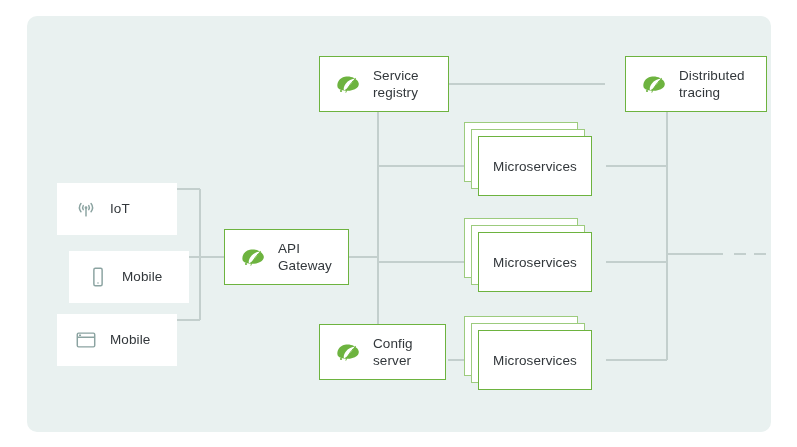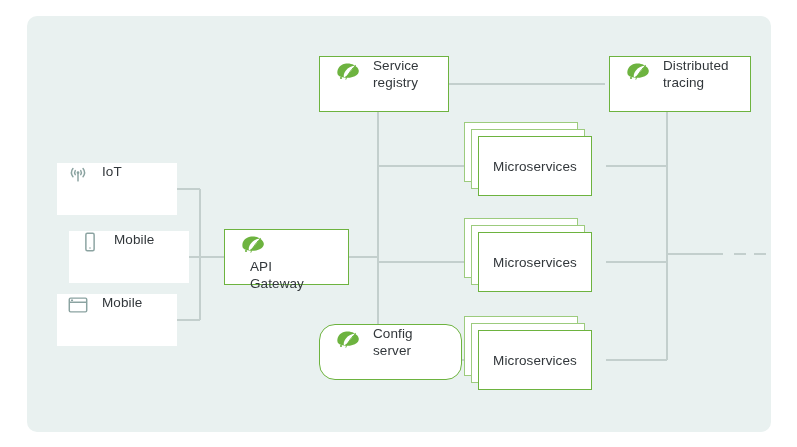--- a/index.html
+++ b/index.html
@@ -39,31 +39,32 @@
     height: 447px;
     pointer-events: none;
   }
 
   
   .node {
     position: absolute;
     box-sizing: border-box;
     background: #ffffff;
     display: flex;
-    align-items: flex-start;
+    align-items: center;
   }
 
   .node.spring {
     border: 1.4px solid #6db33f;
     padding-left: 14px;
   }
 
   .node.client {
     border: none;
-    padding-left: 10px;
+    padding-left: 18px;
+    margin-top: 20px;
   }
 
   .node-label {
     font-size: 13.5px;
     color: #32373b;
     line-height: 1.28;
     white-space: pre-line;
     letter-spacing: 0.1px;
   }
 
@@ -204,49 +205,49 @@
                C7.6 22.9 5.1 21.8 4.2 20.0 Z" fill="#6db33f"></path>
       <path d="M24.6 9.6 C20.4 9.6 16.0 12.0 13.4 15.6 C11.4 18.3 10.6 21.2 11.4 23.4
                C14.4 22.0 17.2 19.2 19.6 15.8 C21.8 12.7 23.6 10.6 24.6 9.6 Z" fill="#ffffff"></path>
       <path d="M24.6 9.6 C21.4 12.4 18.4 16.4 16.2 20.0 C14.8 22.3 13.9 24.2 13.6 25.4" fill="none" stroke="#6db33f" stroke-width="1.1" stroke-linecap="round"></path>
       <circle cx="8.0" cy="24.0" r="1.25" fill="#6db33f"></circle>
     </svg>
     <span class="node-label">Service
 registry</span>
   </div>
 
-  <div class="node spring" style="left:609px; top:56px; width:142px; height:56px;">
+  <div class="node spring" style="left:625px; top:56px; width:142px; height:56px;">
     <svg class="spring-icon" viewBox="0 0 32 32">
       <path d="M4.2 20.0 C2.6 14.6 6.4 9.0 12.4 7.8 C18.8 6.5 25.2 9.4 27.6 13.4
                C29.1 15.9 28.4 18.7 26.0 20.6 C22.6 23.3 16.6 24.4 11.2 23.5
                C7.6 22.9 5.1 21.8 4.2 20.0 Z" fill="#6db33f"></path>
       <path d="M24.6 9.6 C20.4 9.6 16.0 12.0 13.4 15.6 C11.4 18.3 10.6 21.2 11.4 23.4
                C14.4 22.0 17.2 19.2 19.6 15.8 C21.8 12.7 23.6 10.6 24.6 9.6 Z" fill="#ffffff"></path>
       <path d="M24.6 9.6 C21.4 12.4 18.4 16.4 16.2 20.0 C14.8 22.3 13.9 24.2 13.6 25.4" fill="none" stroke="#6db33f" stroke-width="1.1" stroke-linecap="round"></path>
       <circle cx="8.0" cy="24.0" r="1.25" fill="#6db33f"></circle>
     </svg>
     <span class="node-label">Distributed
 tracing</span>
   </div>
 
-  <div class="node spring" style="left:224px; top:229px; width:125px; height:56px;flex-direction:column;">
+  <div class="node spring" style="left:224px; top:229px; width:125px; height:56px;">
     <svg class="spring-icon" viewBox="0 0 32 32">
       <path d="M4.2 20.0 C2.6 14.6 6.4 9.0 12.4 7.8 C18.8 6.5 25.2 9.4 27.6 13.4
                C29.1 15.9 28.4 18.7 26.0 20.6 C22.6 23.3 16.6 24.4 11.2 23.5
                C7.6 22.9 5.1 21.8 4.2 20.0 Z" fill="#6db33f"></path>
       <path d="M24.6 9.6 C20.4 9.6 16.0 12.0 13.4 15.6 C11.4 18.3 10.6 21.2 11.4 23.4
                C14.4 22.0 17.2 19.2 19.6 15.8 C21.8 12.7 23.6 10.6 24.6 9.6 Z" fill="#ffffff"></path>
       <path d="M24.6 9.6 C21.4 12.4 18.4 16.4 16.2 20.0 C14.8 22.3 13.9 24.2 13.6 25.4" fill="none" stroke="#6db33f" stroke-width="1.1" stroke-linecap="round"></path>
       <circle cx="8.0" cy="24.0" r="1.25" fill="#6db33f"></circle>
     </svg>
     <span class="node-label">API
 Gateway</span>
   </div>
 
-  <div class="node spring" style="left:319px; top:324px; width:143px; height:56px;border-radius:16px;">
+  <div class="node spring" style="left:319px; top:324px; width:127px; height:56px;">
     <svg class="spring-icon" viewBox="0 0 32 32">
       <path d="M4.2 20.0 C2.6 14.6 6.4 9.0 12.4 7.8 C18.8 6.5 25.2 9.4 27.6 13.4
                C29.1 15.9 28.4 18.7 26.0 20.6 C22.6 23.3 16.6 24.4 11.2 23.5
                C7.6 22.9 5.1 21.8 4.2 20.0 Z" fill="#6db33f"></path>
       <path d="M24.6 9.6 C20.4 9.6 16.0 12.0 13.4 15.6 C11.4 18.3 10.6 21.2 11.4 23.4
                C14.4 22.0 17.2 19.2 19.6 15.8 C21.8 12.7 23.6 10.6 24.6 9.6 Z" fill="#ffffff"></path>
       <path d="M24.6 9.6 C21.4 12.4 18.4 16.4 16.2 20.0 C14.8 22.3 13.9 24.2 13.6 25.4" fill="none" stroke="#6db33f" stroke-width="1.1" stroke-linecap="round"></path>
       <circle cx="8.0" cy="24.0" r="1.25" fill="#6db33f"></circle>
     </svg>
     <span class="node-label">Config

